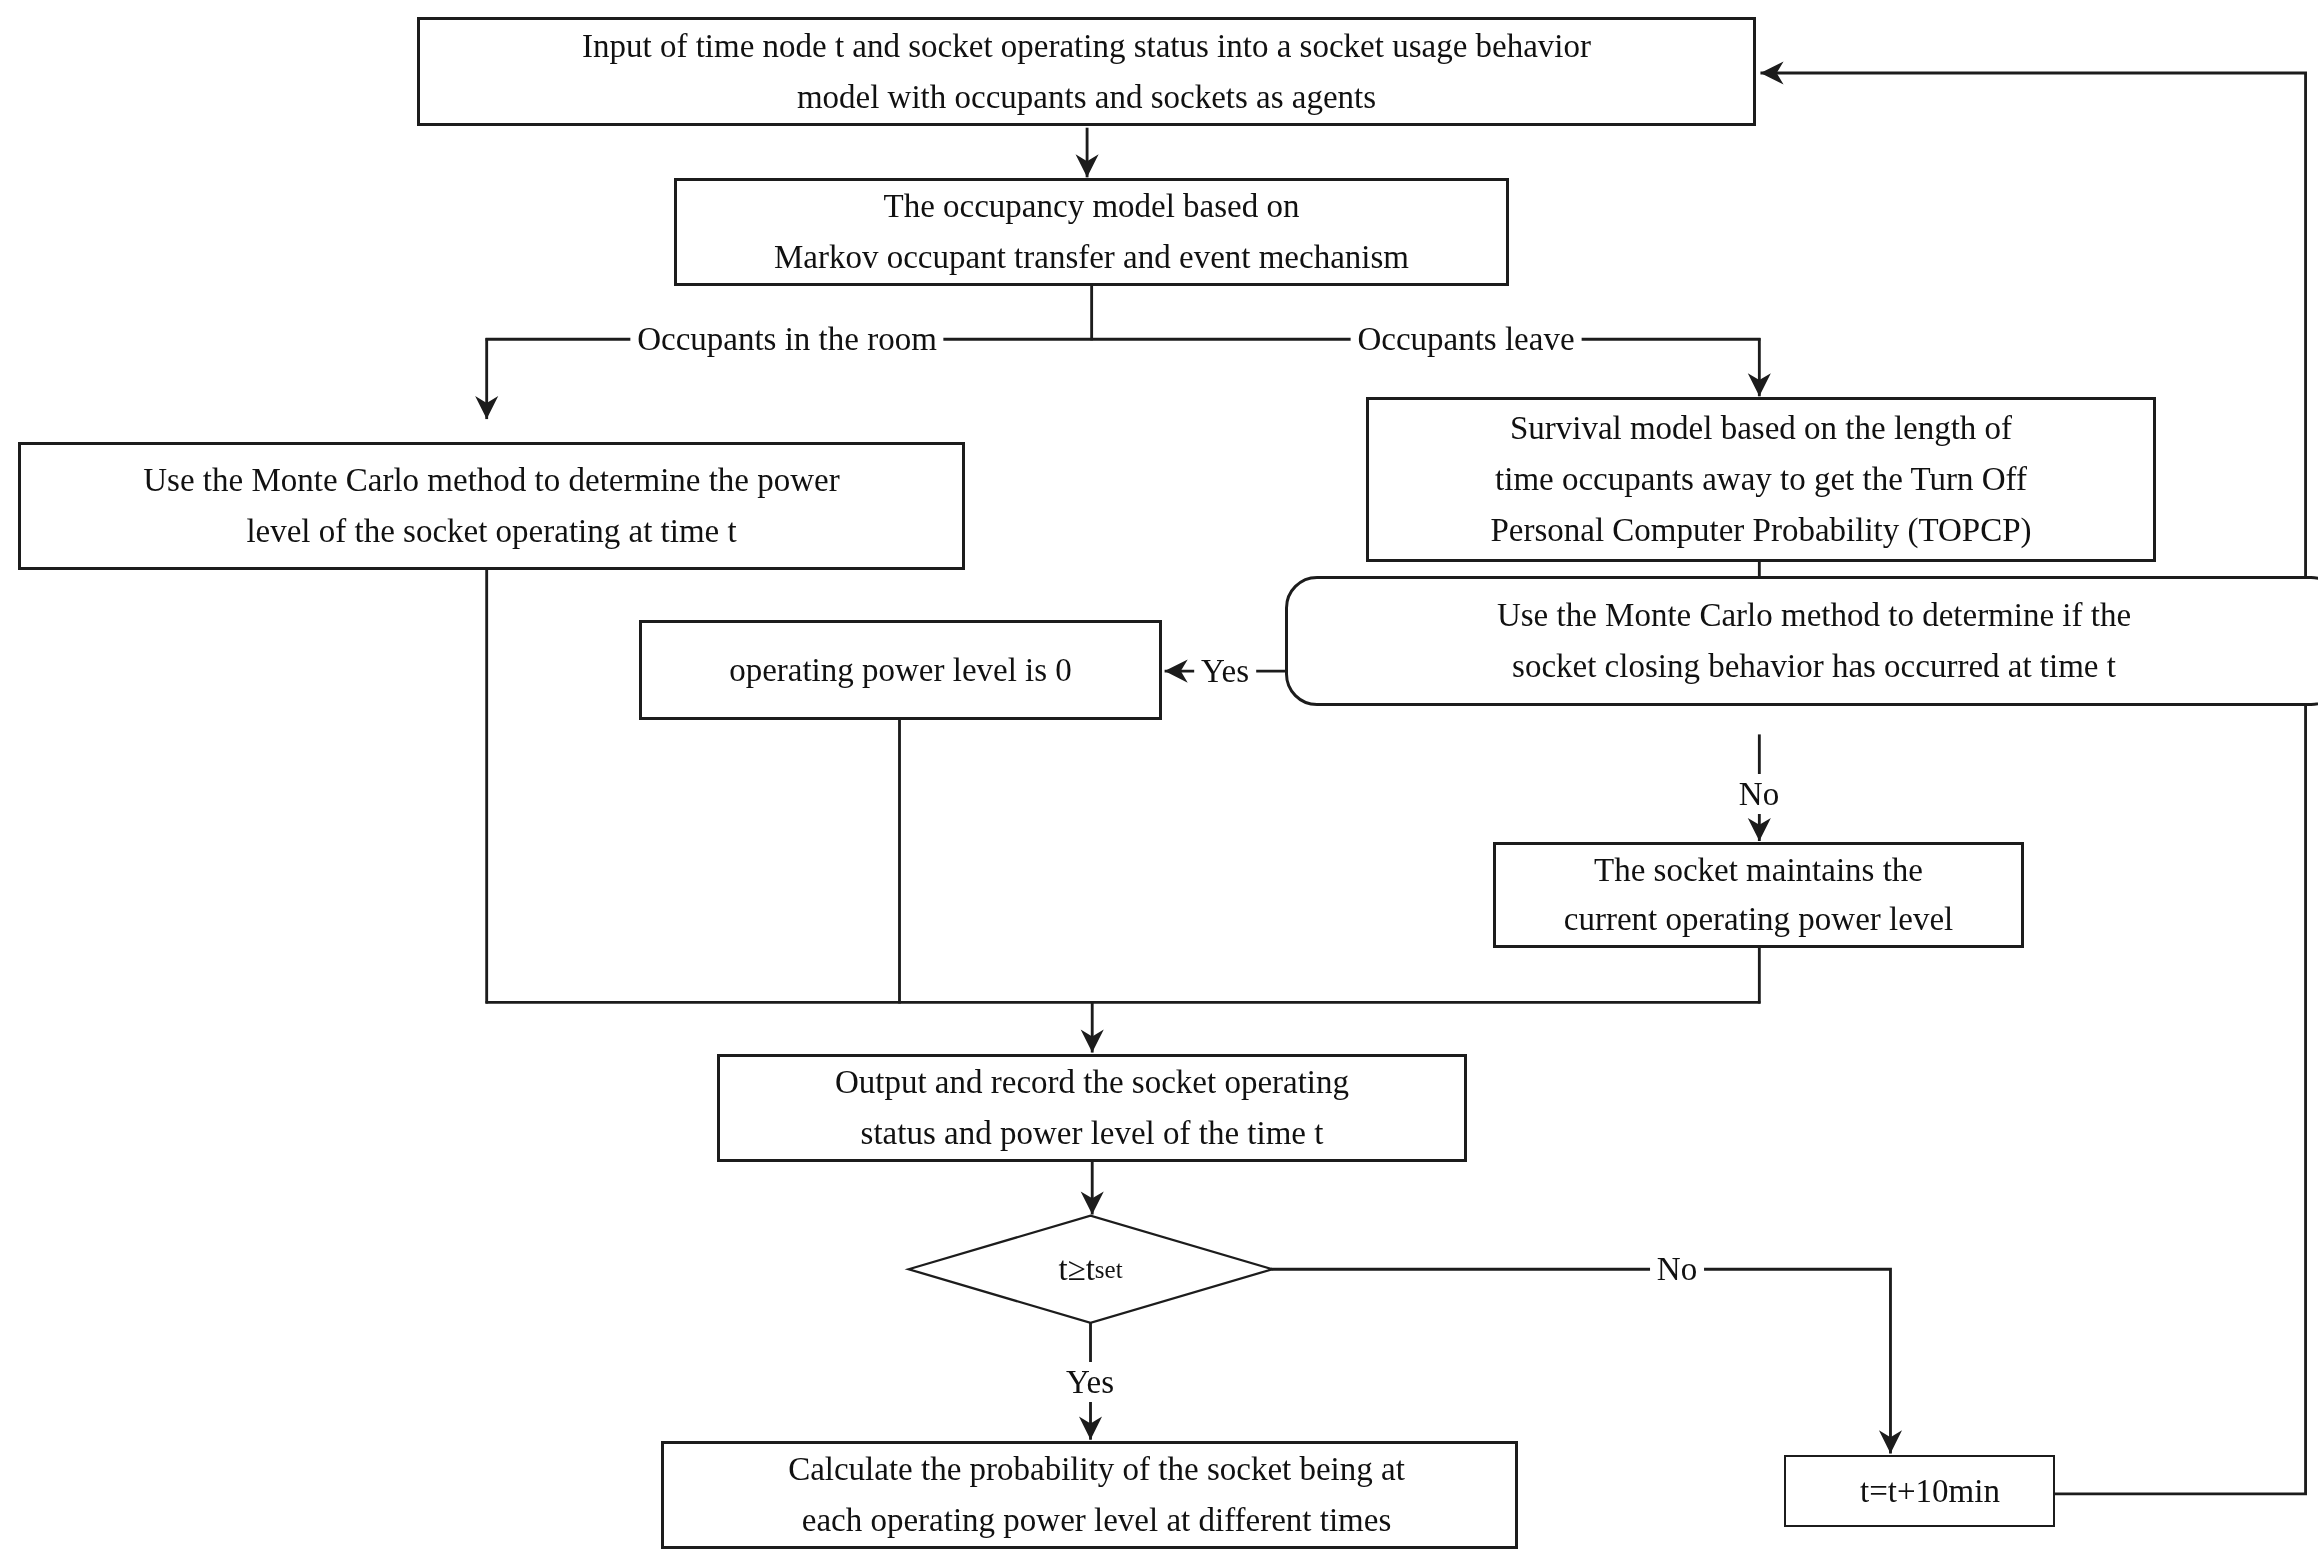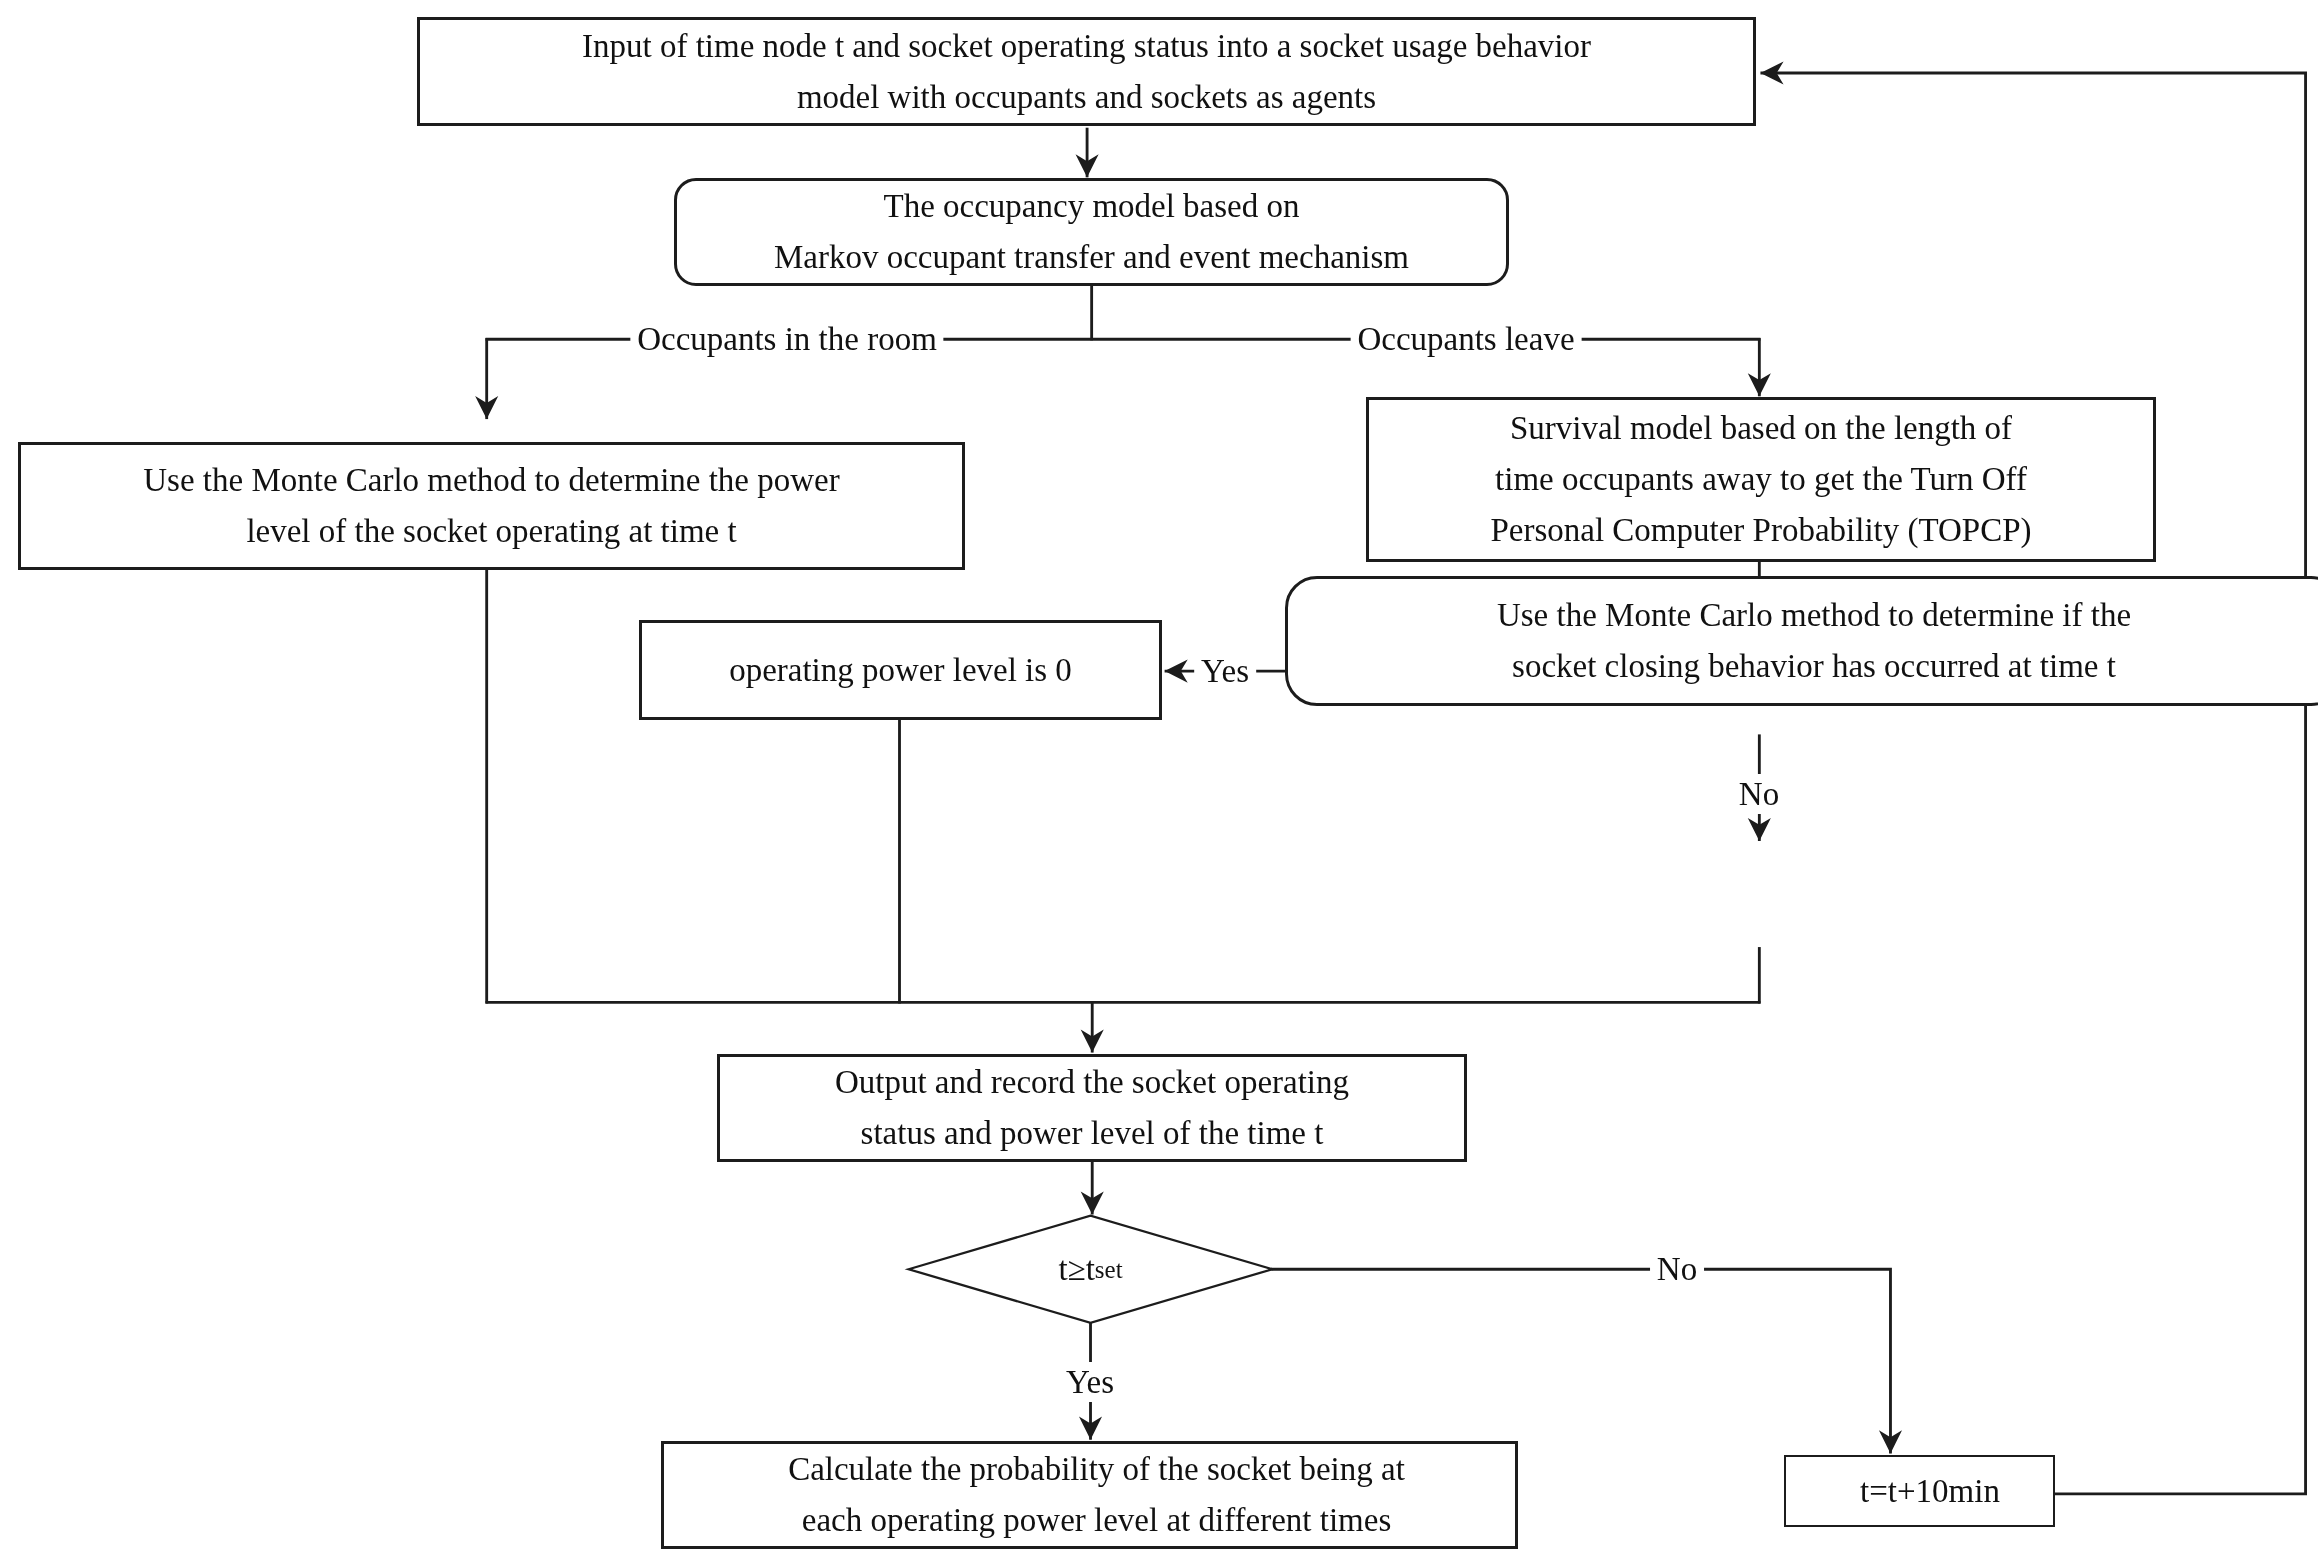--- a/index.html
+++ b/index.html
@@ -96,21 +96,21 @@
       <polyline points="3553,2620 4043,2620 4043,128 3087,128" marker-end="url(#arrow)"></polyline>
       <polygon fill="#ffffff" stroke-width="4" points="1593,2226 1912,2132 2231,2226 1912,2320"></polygon>
     </g>
   </svg>
 
   <div class="node" style="left:417px; top:17px; width:1339px; height:109px;">
     <div class="line">Input of time node t and socket operating status into a socket usage behavior</div>
     <div class="line">model with occupants and sockets as agents</div>
   </div>
 
-  <div class="node" style="left:674px; top:178px; width:835px; height:108px;border-radius:22px;">
+  <div class="node" style="left:674px; top:178px; width:835px; height:108px;">
     <div class="line">The occupancy model based on</div>
     <div class="line">Markov occupant transfer and event mechanism</div>
   </div>
 
   <div class="node" style="left:18px; top:442px; width:947px; height:128px;">
     <div class="line">Use the Monte Carlo method to determine the power</div>
     <div class="line">level of the socket operating at time t</div>
   </div>
 
   <div class="node" style="left:1366px; top:397px; width:790px; height:165px;">
@@ -121,20 +121,24 @@
 
   <div class="node" style="left:1285px; top:576px; width:1058px; height:130px;border-radius:32px;">
     <div class="line">Use the Monte Carlo method to determine if the</div>
     <div class="line">socket closing behavior has occurred at time t</div>
   </div>
 
   <div class="node" style="left:639px; top:620px; width:523px; height:100px;">
     <div class="line" style="line-height:48px;">operating power level is 0</div>
   </div>
 
+  <div class="node" style="left:1493px; top:842px; width:531px; height:106px;">
+    <div class="line" style="line-height:49px;">The socket maintains the</div>
+    <div class="line" style="line-height:49px;">current operating power level</div>
+  </div>
 
   <div class="node" style="left:717px; top:1054px; width:750px; height:108px;">
     <div class="line">Output and record the socket operating</div>
     <div class="line">status and power level of the time t</div>
   </div>
 
   <div class="diamond-label">
     <span>t≥t</span>
       <sub>set</sub>
   </div>

